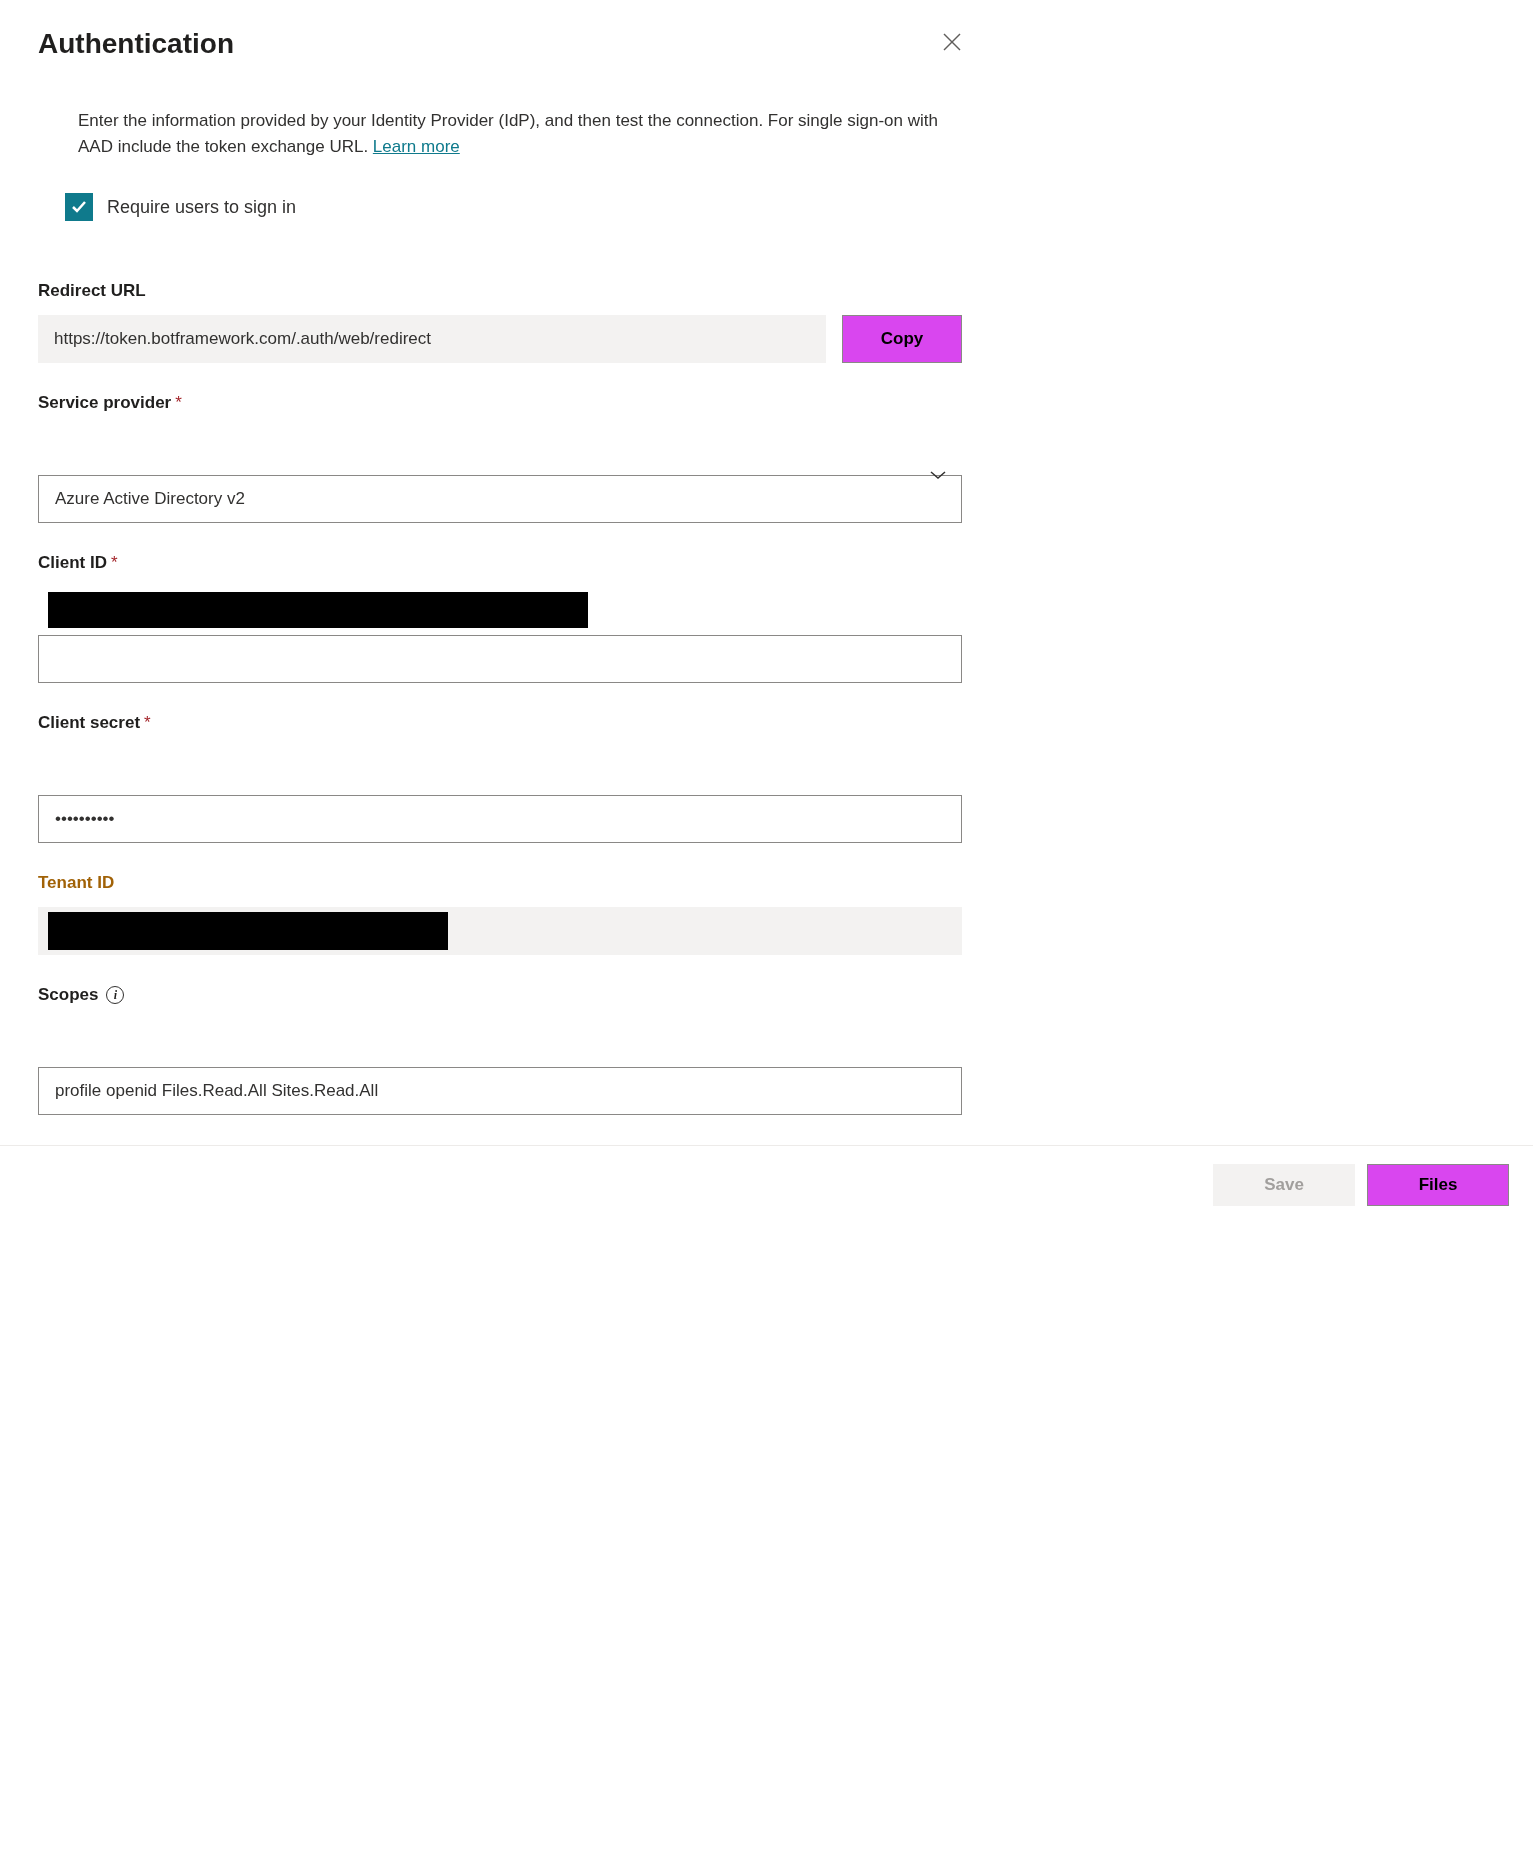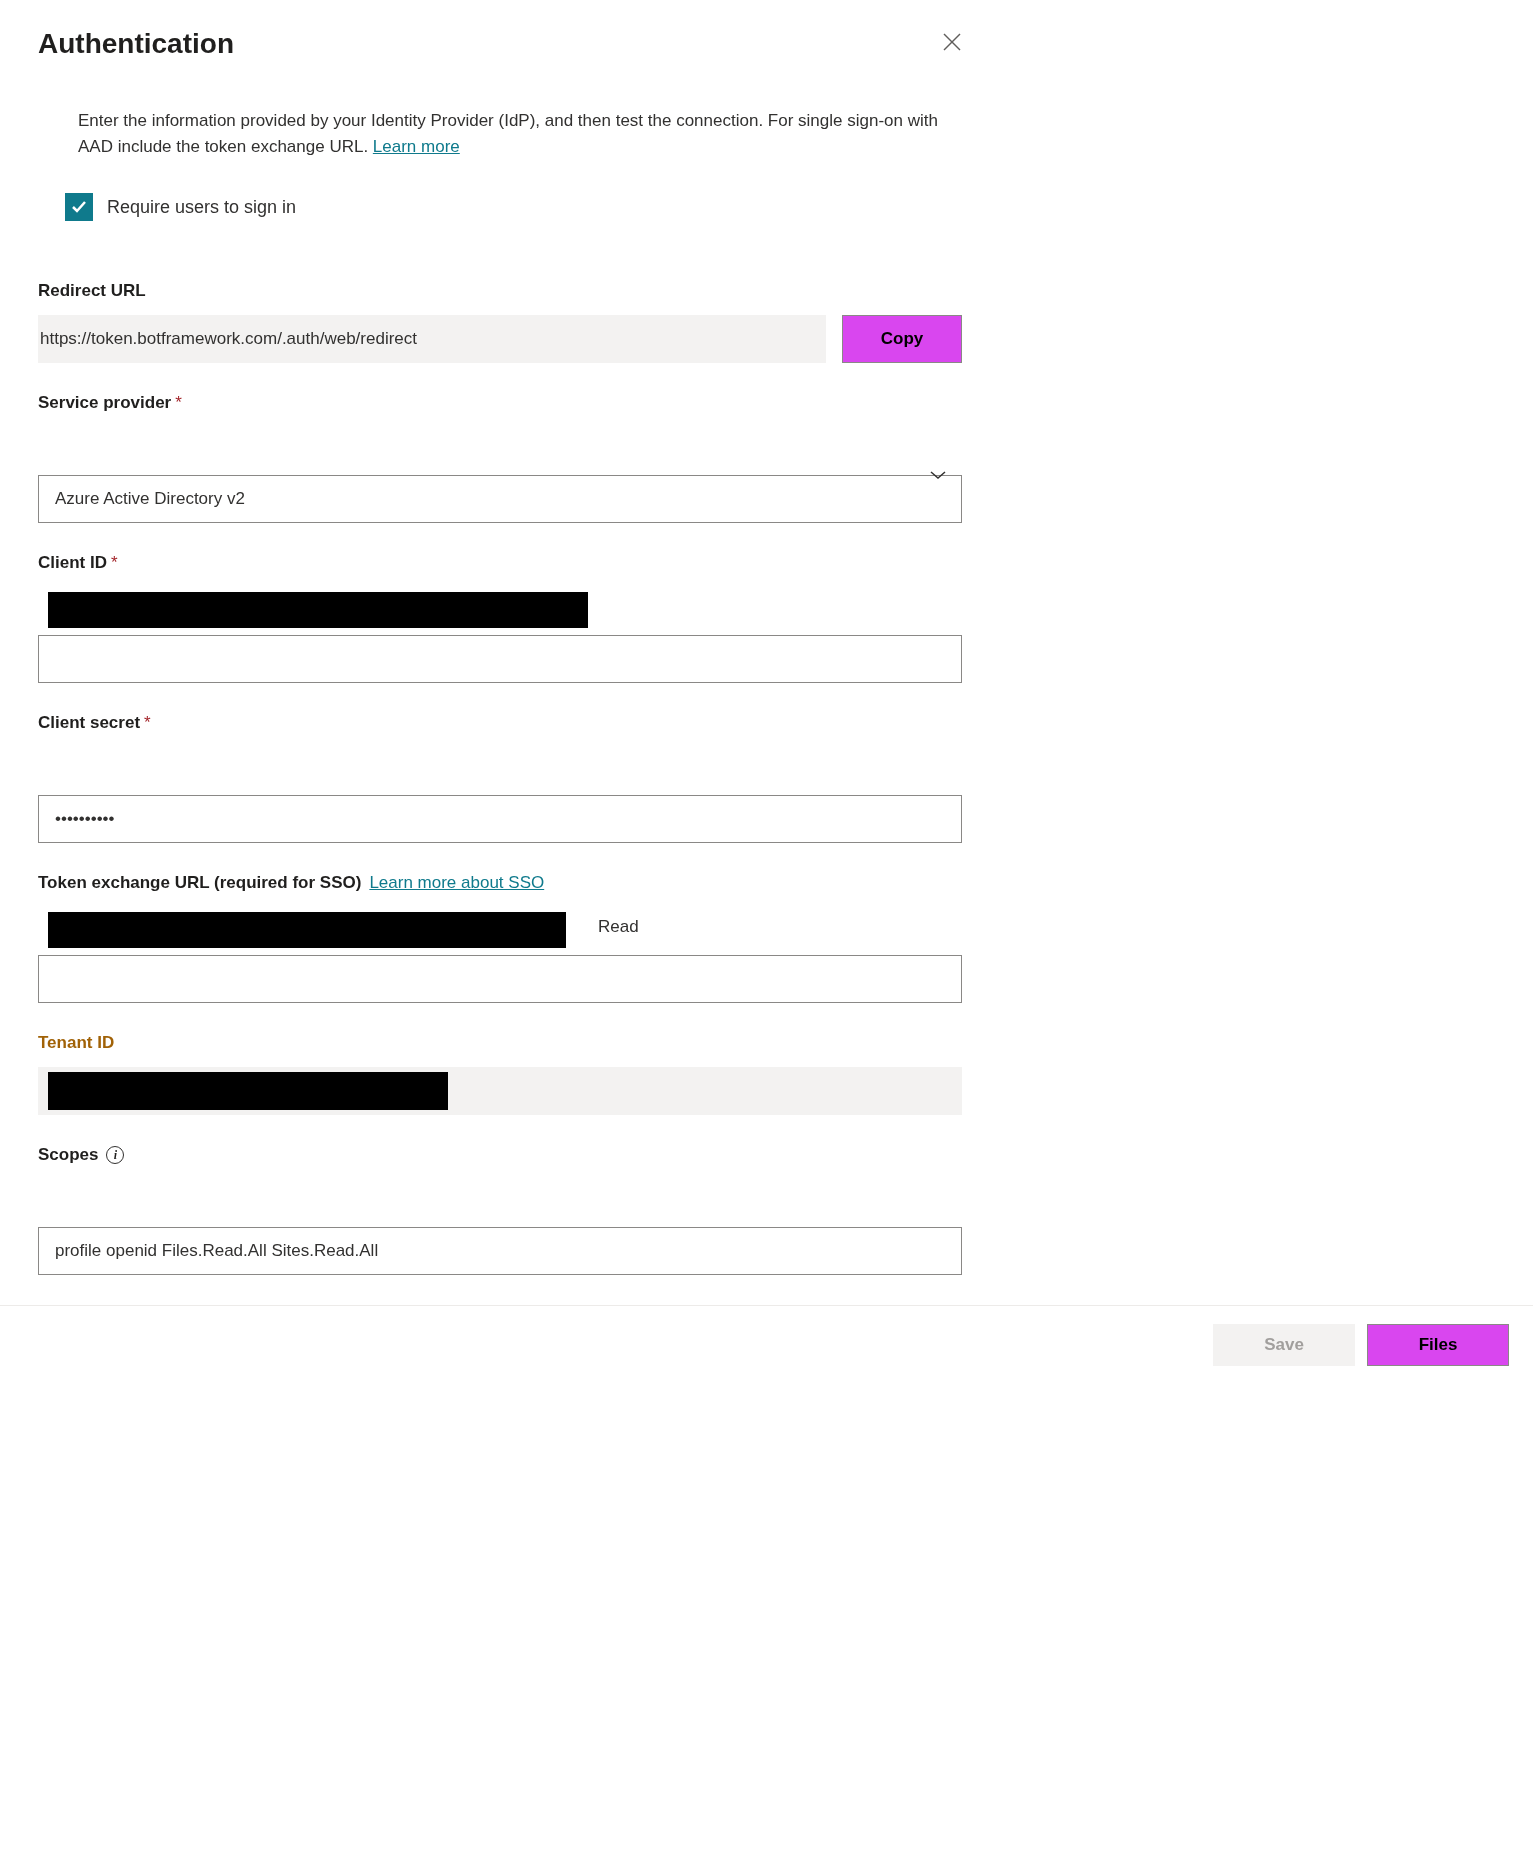--- a/index.html
+++ b/index.html
@@ -17,21 +17,21 @@
     .checkbox { width: 28px; height: 28px; background: #0f7a8c; display: flex; align-items: center; justify-content: center; cursor: pointer; }
     .checkbox svg { stroke: #fff; stroke-width: 2.5; fill: none; }
     .checkbox-label { font-size: 18px; color: #323130; }
     .field-group { margin-bottom: 30px; }
     .field-label { font-size: 17px; font-weight: 600; color: #201f1e; margin-bottom: 14px; display: flex; align-items: center; gap: 4px; }
     .field-label.disabled { color: #a16207; }
     .required { color: #a4262c; font-weight: 400; }
     .field-label a { font-weight: 400; color: #0f7a8c; text-decoration: underline; margin-left: 4px; }
     .info-icon { display: inline-flex; width: 18px; height: 18px; border: 1.5px solid #323130; border-radius: 50%; align-items: center; justify-content: center; font-size: 12px; font-family: Georgia, serif; font-style: italic; margin-left: 4px; }
     .row-with-button { display: flex; gap: 16px; align-items: stretch; }
-    .readonly-field { flex: 1; background: #f3f2f1; padding: 10px 2px; font-size: 17px; color: #323130; min-height: 48px; display: flex; align-items: center; }
+    .readonly-field { flex: 1; background: #f3f2f1; padding: 10px 16px; font-size: 17px; color: #323130; min-height: 48px; display: flex; align-items: center; }
     .readonly-field.with-redact { position: relative; }
     .redact-box { background: #000; height: 38px; position: absolute; left: 10px; top: 5px; }
     .text-input { width: 100%; border: 1px solid #8a8886; padding: 10px 16px; font-size: 17px; color: #323130; min-height: 48px; font-family: inherit; background: #fff; margin-top: 48px; }
     .input-wrapper { position: relative; }
     .input-wrapper .redact-box { position: absolute; top: 5px; left: 10px; height: 36px; background: #000; pointer-events: none; }
     .select-wrapper { position: relative; }
     .select-wrapper .chevron { position: absolute; right: 16px; top: 50%; transform: translateY(-50%); pointer-events: none; }
     .select-wrapper .chevron svg { stroke: #323130; stroke-width: 1.5; fill: none; }
     .btn { border: 1px solid #8a8886; background: #d946ef; padding: 10px 28px; font-size: 17px; font-weight: 600; cursor: pointer; font-family: inherit; min-width: 120px; }
     .btn-disabled { background: #f3f2f1; border-color: #f3f2f1; color: #a19f9d; cursor: default; }
@@ -105,31 +105,20 @@
     </div>
 
     <div class="field-group">
       <div class="field-label">
         <span>Client secret</span>
         <span class="required">*</span>
       </div>
       <input type="text" class="text-input" value="••••••••••" style="">
     </div>
 
-    <div class="field-group">
-      <div class="field-label">
-        <span>Token exchange URL (required for SSO)</span>
-        <a href="#">Learn more about SSO</a>
-      </div>
-      <div class="input-wrapper">
-        <input type="text" class="text-input" value="                                                                     " style="">
-        <div class="redact-box" style="width:518px"></div>
-        <span class="token-suffix">Read</span>
-      </div>
-    </div>
 
     <div class="field-group">
       <div class="field-label disabled">Tenant ID</div>
       <div class="readonly-field with-redact">
         <span>                                               </span>
         <div class="redact-box" style="width:400px"></div>
       </div>
     </div>
 
     <div class="field-group">

